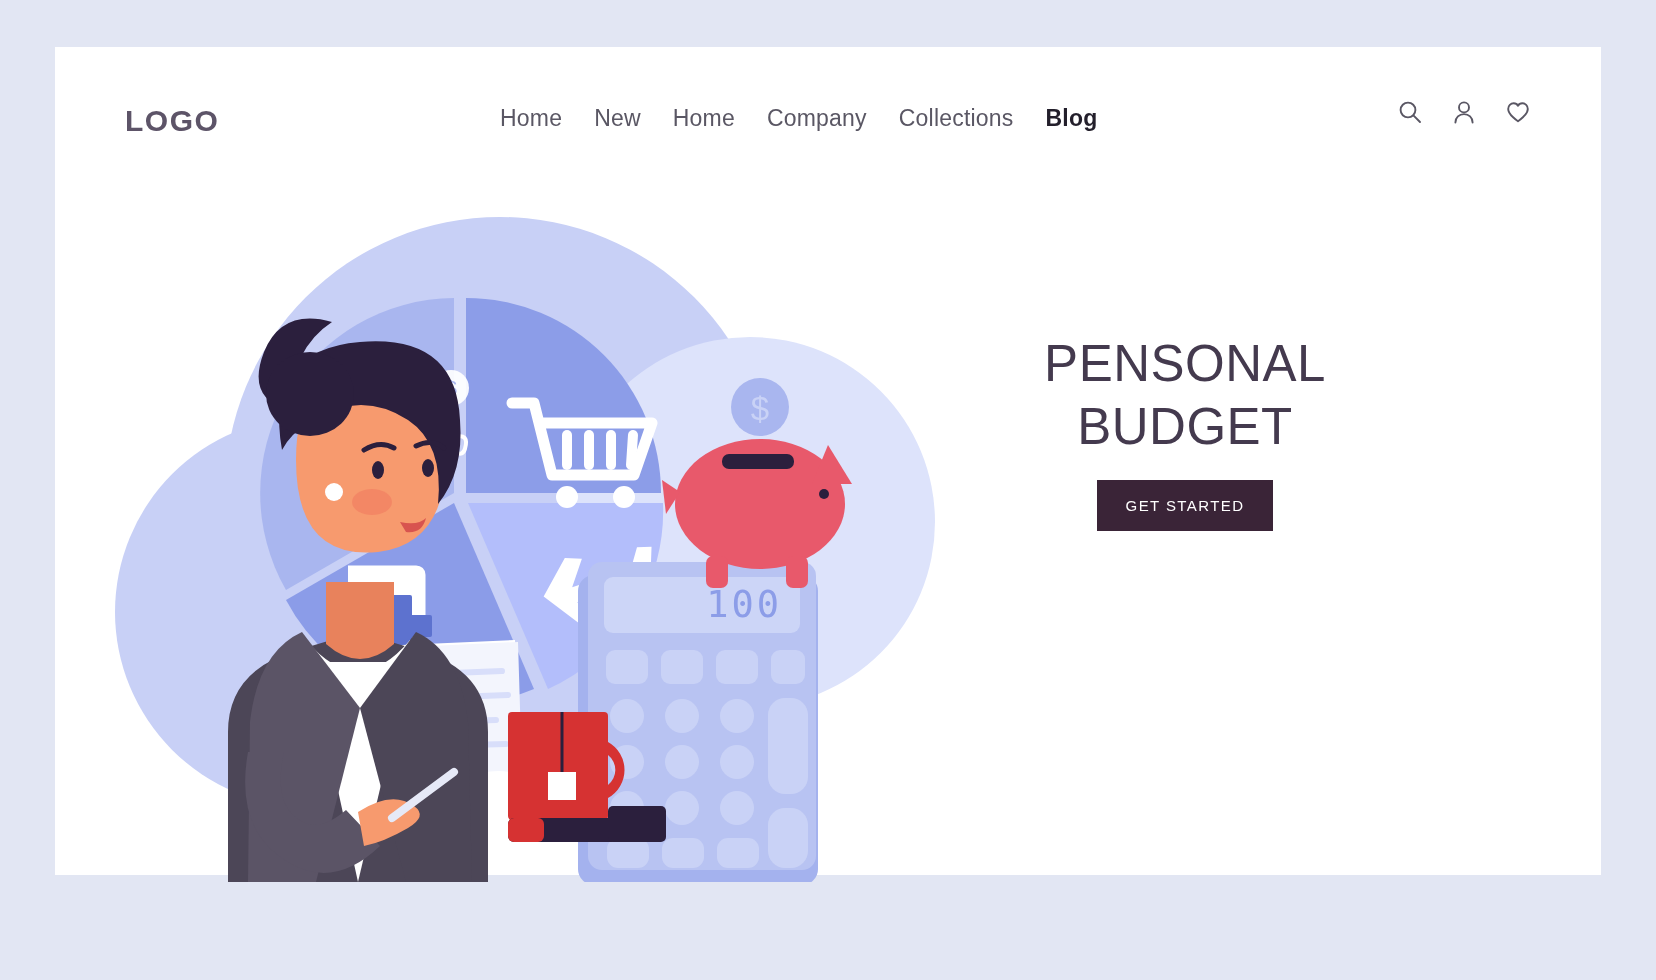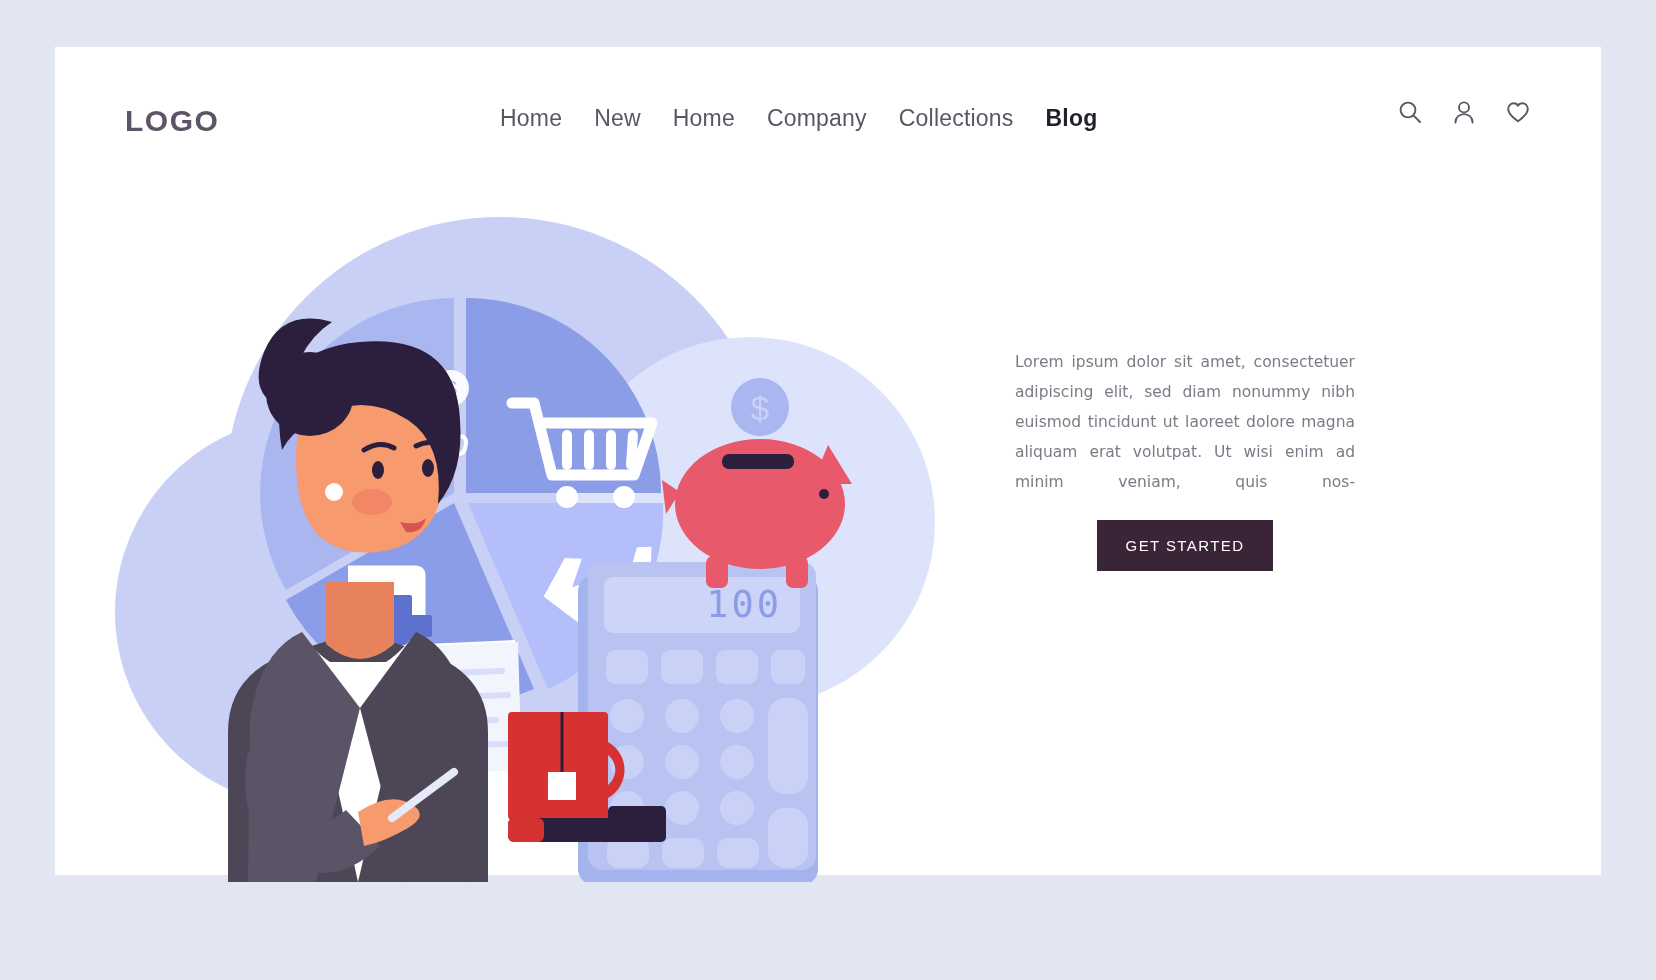--- a/index.html
+++ b/index.html
@@ -108,21 +108,22 @@
       </span>
       <span class="hicon">
         <svg width="26" height="26" viewBox="0 0 26 26" fill="none" stroke="#5a5764" stroke-width="1.9">
           <path d="M13 22.2S3.2 15.9 3.2 9.9c0-3.2 2.5-5.6 5.5-5.6 2 0 3.5 1 4.3 2.4.8-1.4 2.3-2.4 4.3-2.4 3 0 5.5 2.4 5.5 5.6 0 6-9.8 12.3-9.8 12.3z" stroke-linejoin="round"></path>
         </svg>
       </span>
     </div>
   </div>
 
   <div id="hero-text">
-    <p id="paragraph">Lorem ipsum dolor sit amet, consectetuer adipiscing elit, sed diam nonummy nibh euismod tincidunt ut laoreet dolore magna aliquam erat volutpat. Ut wisi enim ad minim veniam, quis nos-</p>
+    <h1 id="headline">PENSONAL
+BUDGET</h1>
     <div id="cta-wrap">
       <button id="cta">GET STARTED</button>
     </div>
   </div>
 
   <div id="illustration">
     <svg width="900" height="690" viewBox="0 0 900 690" xmlns="http://www.w3.org/2000/svg">
 
       <g>
         <circle cx="390" cy="300" r="275" fill="#c8d0f6"></circle>

